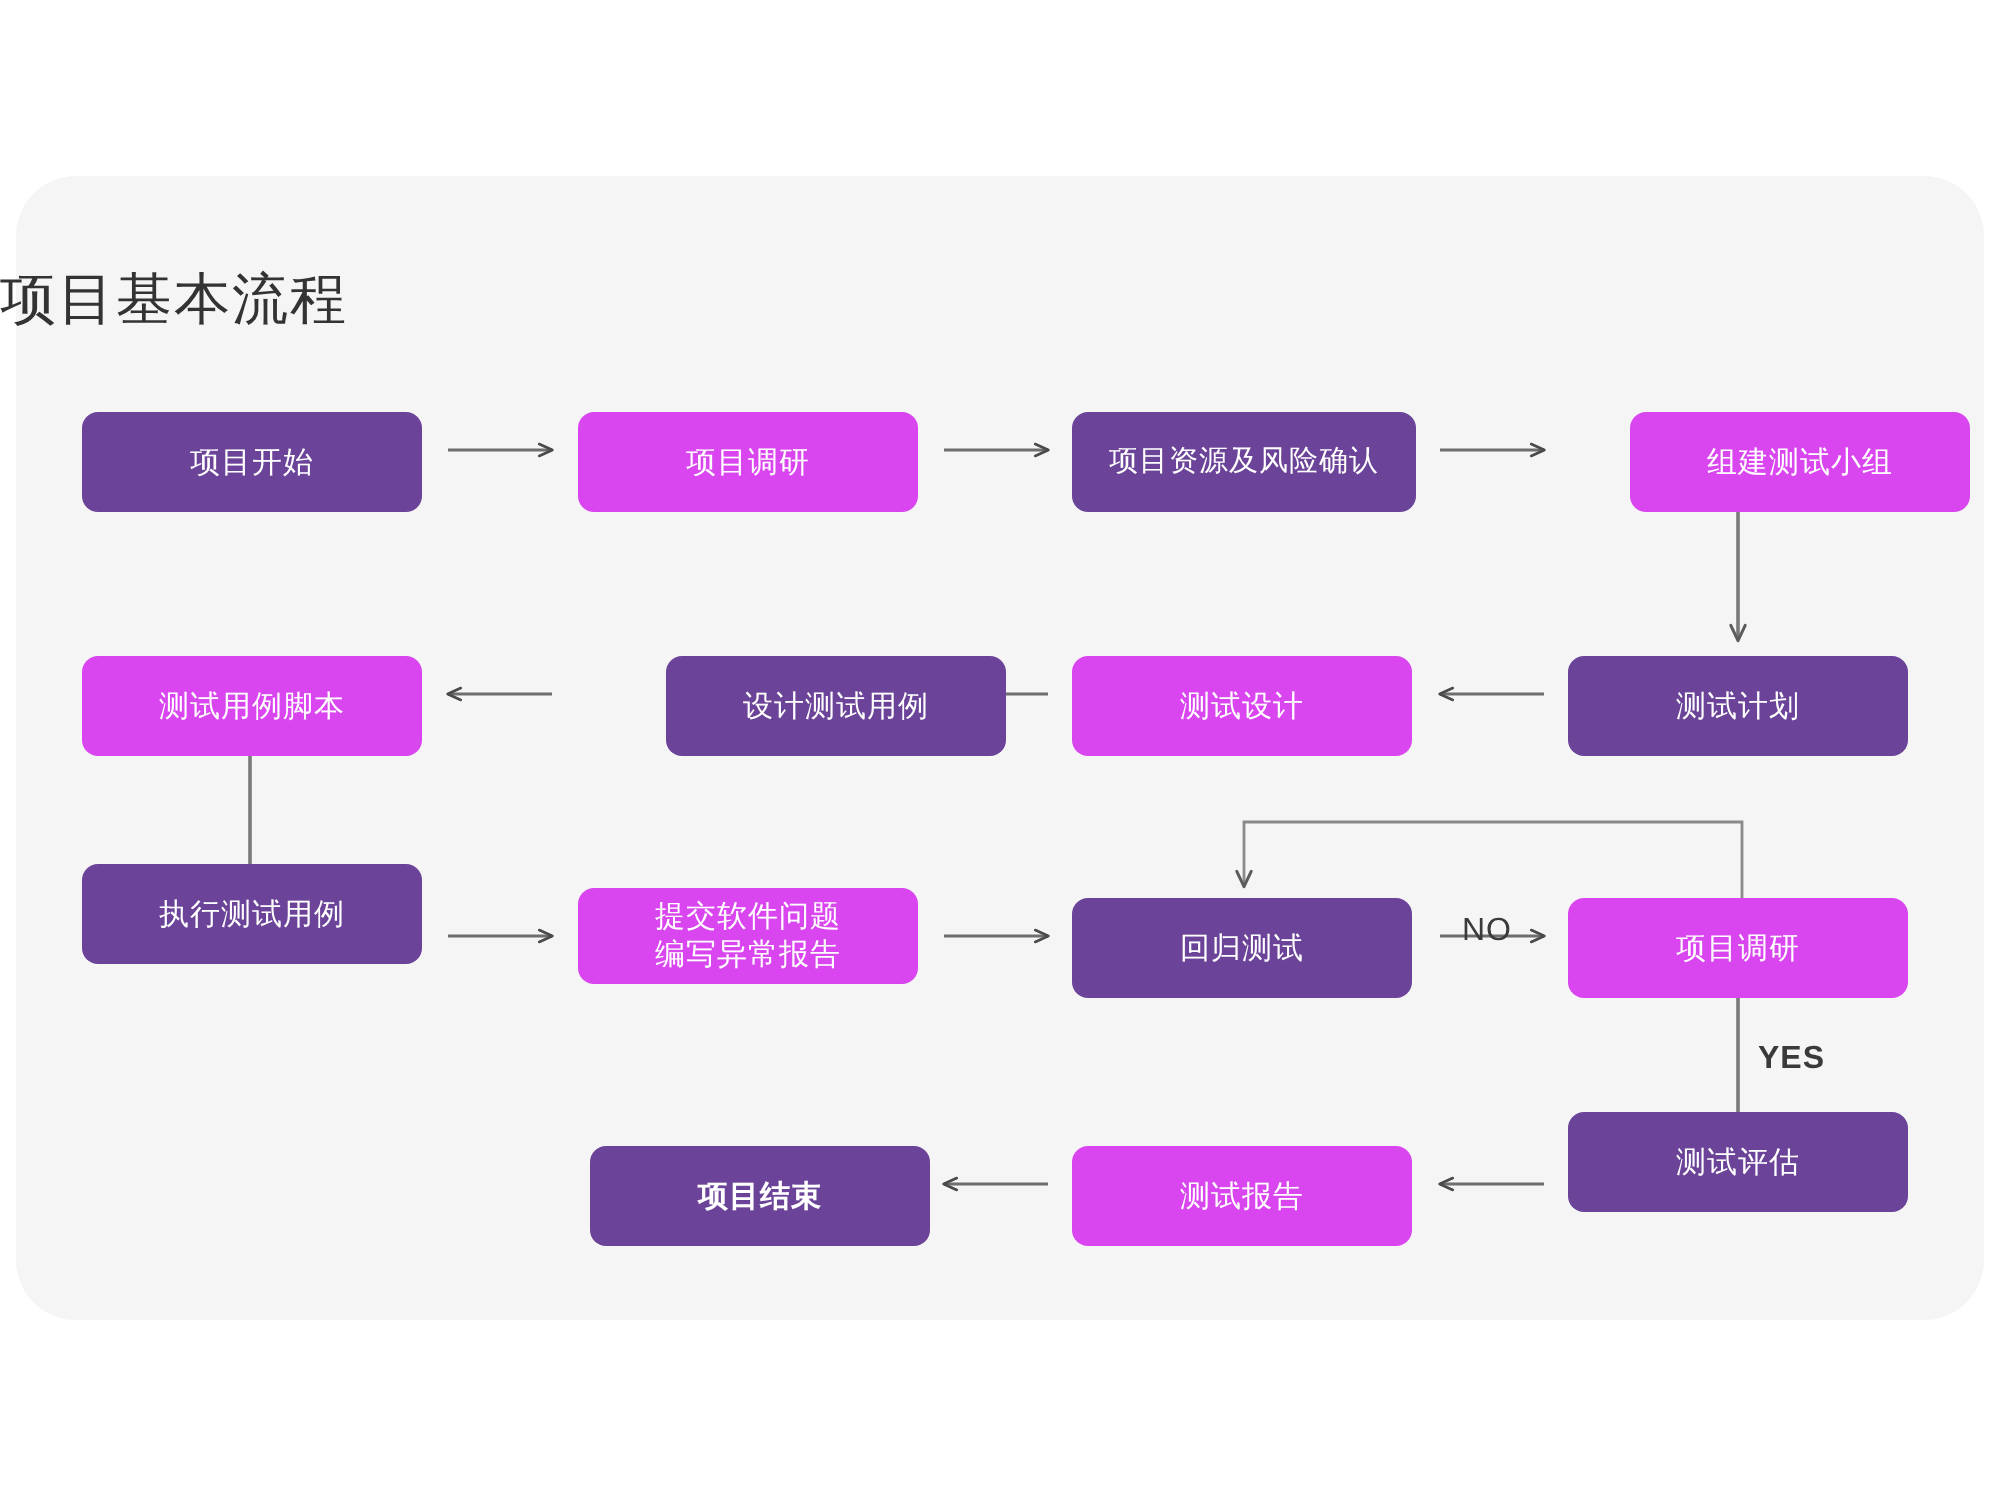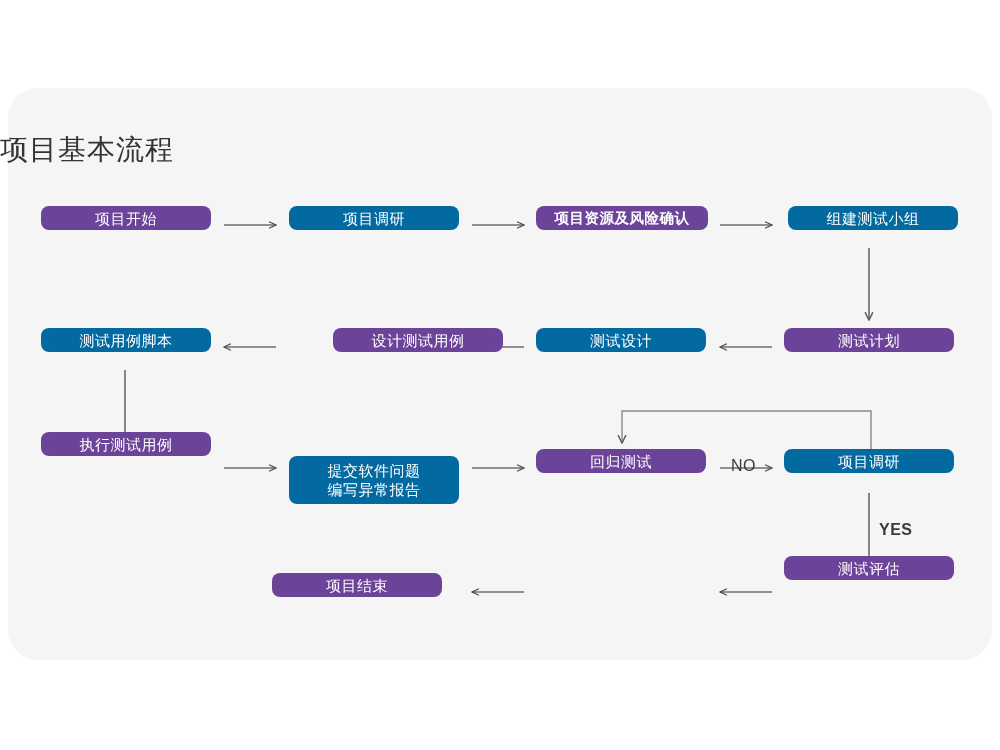--- a/index.html
+++ b/index.html
@@ -41,38 +41,38 @@
     font-size: 28px;
     font-weight: 400;
     color: #333333;
     letter-spacing: 1px;
     line-height: 40px;
   }
 
   
   .node {
     position: absolute;
-    height: 24px;
+    height: 50px;
     width: 170px;
     border-radius: 8px;
     display: flex;
     align-items: center;
     justify-content: center;
     text-align: center;
     font-size: 15px;
     line-height: 19px;
     letter-spacing: 0.5px;
     color: #ffffff;
     white-space: pre-line;
     user-select: none;
   }
   .node.purple { background: #6b4398; }
-  .node.gray   { background: #0369a1; }
+  .node.gray   { background: #d946ef; }
   .node.tall   { height: 48px; }
-  .node.wide   { width: 172px; font-size: 14.5px; font-weight: bold; }
+  .node.wide   { width: 172px; font-size: 14.5px; }
 
   
   .connectors {
     position: absolute;
     left: 0;
     top: 0;
     width: 1000px;
     height: 750px;
     pointer-events: none;
   }
@@ -137,37 +137,38 @@
   <div class="edge-label" style="left:731px; top:413px;margin-top:44px;">NO</div>
 
   <div class="edge-label" style="left:879px; top:521px;font-weight:bold;">YES</div>
 
   <div class="node purple" style="left:41px;  top:206px;">项目开始</div>
 
   <div class="node gray" style="left:289px; top:206px;">项目调研</div>
 
   <div class="node purple wide" style="left:536px; top:206px;">项目资源及风险确认</div>
 
-  <div class="node gray" style="left:788px; top:206px;">组建测试小组</div>
+  <div class="node gray" style="left:815px; top:206px;">组建测试小组</div>
 
   <div class="node gray" style="left:41px;  top:328px;">测试用例脚本</div>
 
   <div class="node purple" style="left:289px; top:328px;margin-left:44px;">设计测试用例</div>
 
   <div class="node gray" style="left:536px; top:328px;">测试设计</div>
 
   <div class="node purple" style="left:784px; top:328px;text-align:center;">测试计划</div>
 
   <div class="node purple" style="left:41px;  top:432px;">执行测试用例</div>
 
-  <div class="node gray tall" style="left:289px; top:444px;margin-top:12px;">提交软件问题
+  <div class="node gray tall" style="left:289px; top:444px;">提交软件问题
 编写异常报告</div>
 
   <div class="node purple" style="left:536px; top:449px;">回归测试</div>
 
   <div class="node gray" style="left:784px; top:449px;">项目调研</div>
 
-  <div class="node purple" style="left:272px; top:573px;">项目结束</div>
+  <div class="node purple" style="left:295px; top:573px;font-weight:bold;">项目结束</div>
 
+  <div class="node gray" style="left:536px; top:573px;">测试报告</div>
 
   <div class="node purple" style="left:784px; top:556px;">测试评估</div>
 
 </div>
 
 </body></html>

